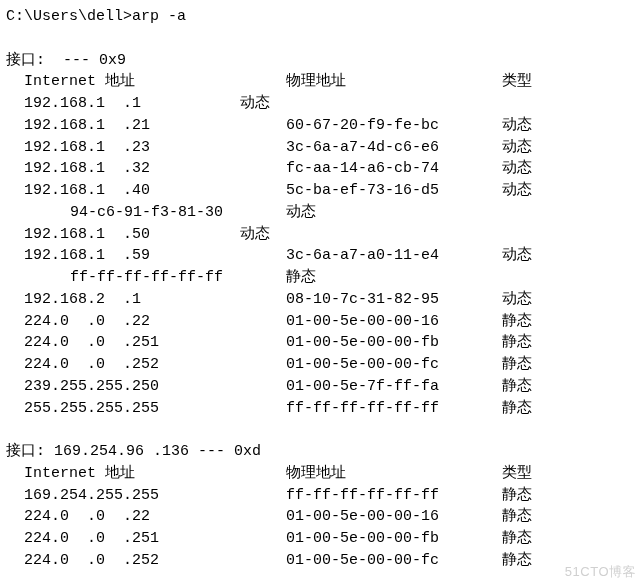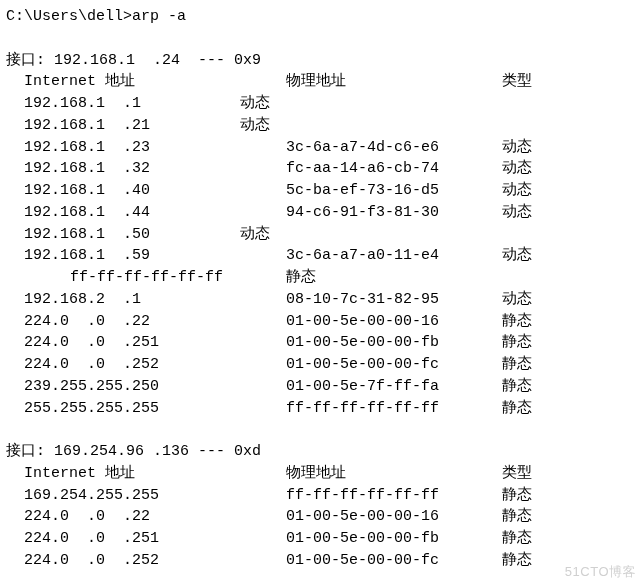--- a/index.html
+++ b/index.html
@@ -45,38 +45,38 @@
 
 <div class="line">
   <span class="prompt">C:\Users\dell&gt;</span>
     <span class="command">arp -a</span>
 </div>
 <div class="line">&nbsp;</div>
 
 <div id="output">
     <div class="line">
       <span class="plain">接口: </span>
-      <span class="plain">192.168.1  .24 </span>
       <span class="plain"> --- </span>
       <span class="plain">0x9</span>
     </div>
     <div class="line">
       <span class="indent1"></span>
       <span class="col-ip">Internet 地址</span>
       <span class="col-mac">物理地址</span>
       <span class="col-type">类型</span>
     </div>
     <div class="line">
       <span class="indent1"></span>
       <span class="col-ip">192.168.1  .1  </span>
       <span class="col-type">动态</span>
     </div>
     <div class="line">
       <span class="indent1"></span>
       <span class="col-ip">192.168.1  .21 </span>
+      <span class="col-mac">60-67-20-f9-fe-bc</span>
       <span class="col-type">动态</span>
     </div>
     <div class="line">
       <span class="indent1"></span>
       <span class="col-ip">192.168.1  .23 </span>
       <span class="col-mac">3c-6a-a7-4d-c6-e6</span>
       <span class="col-type">动态</span>
     </div>
     <div class="line">
       <span class="indent1"></span>
@@ -85,21 +85,20 @@
       <span class="col-type">动态</span>
     </div>
     <div class="line">
       <span class="indent1"></span>
       <span class="col-ip">192.168.1  .40 </span>
       <span class="col-mac">5c-ba-ef-73-16-d5</span>
       <span class="col-type">动态</span>
     </div>
     <div class="line">
       <span class="indent1"></span>
-      <span class="col-ip">192.168.1  .44 </span>
       <span class="col-mac">94-c6-91-f3-81-30</span>
       <span class="col-type">动态</span>
     </div>
     <div class="line">
       <span class="indent1"></span>
       <span class="col-ip">192.168.1  .50 </span>
       <span class="col-type">动态</span>
     </div>
     <div class="line">
       <span class="indent1"></span>

